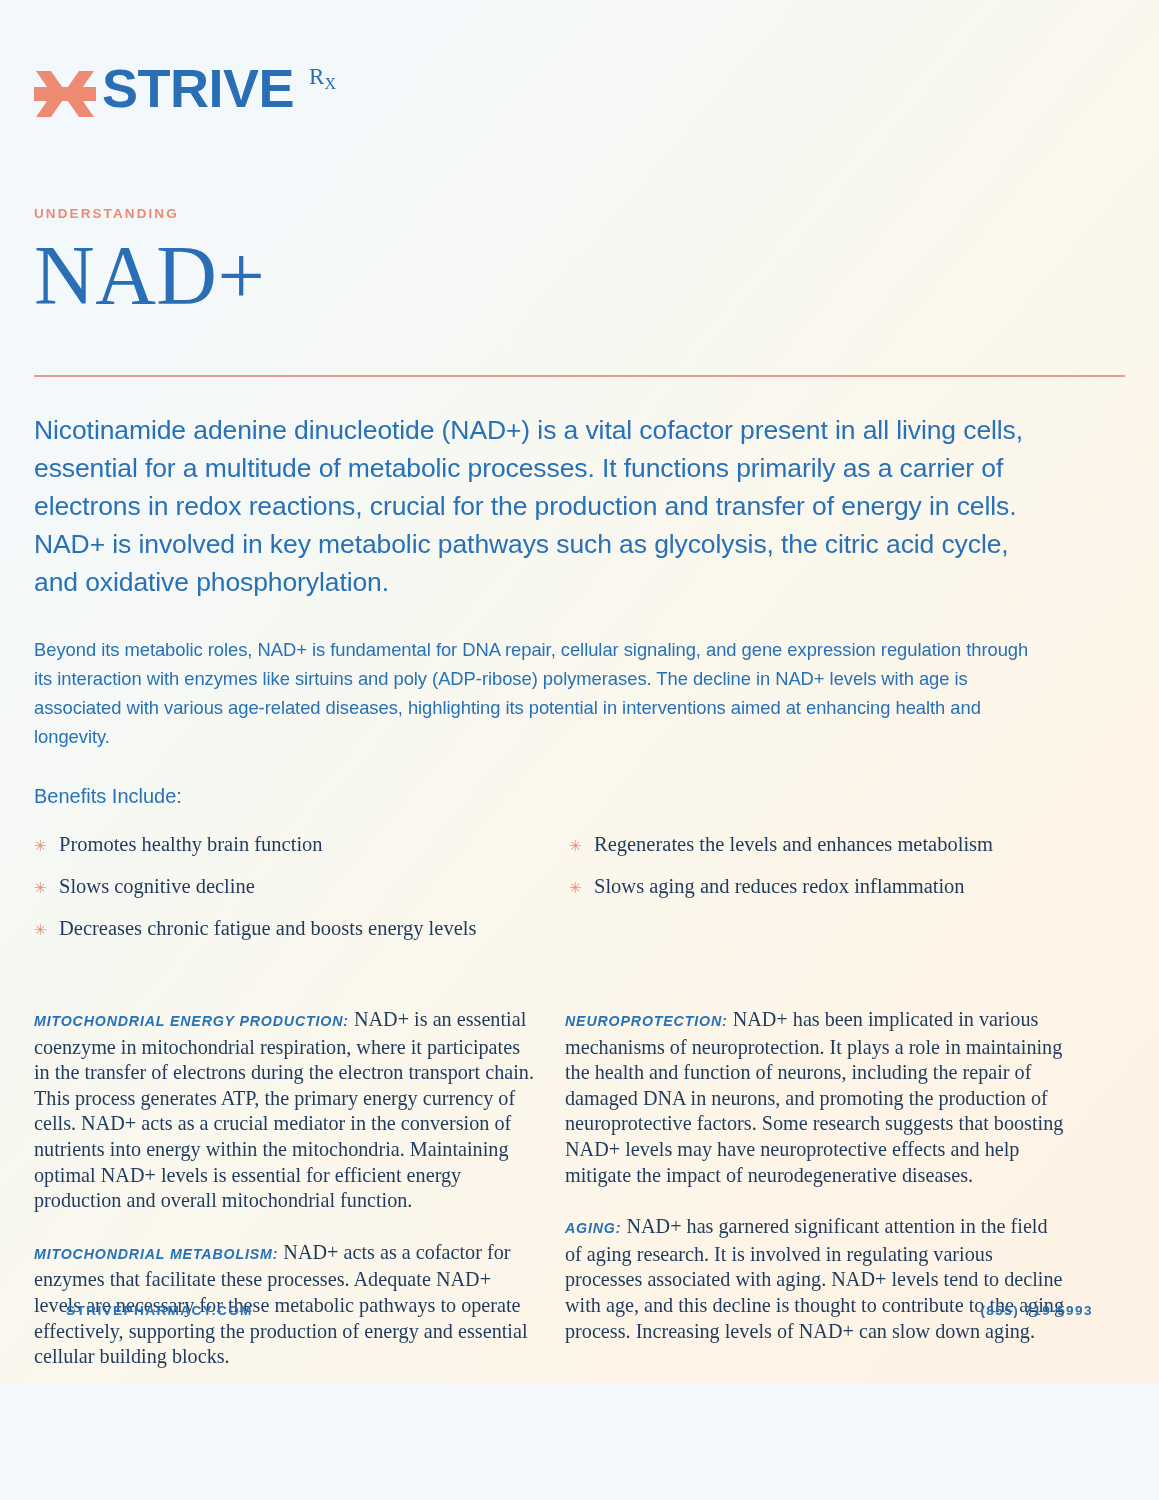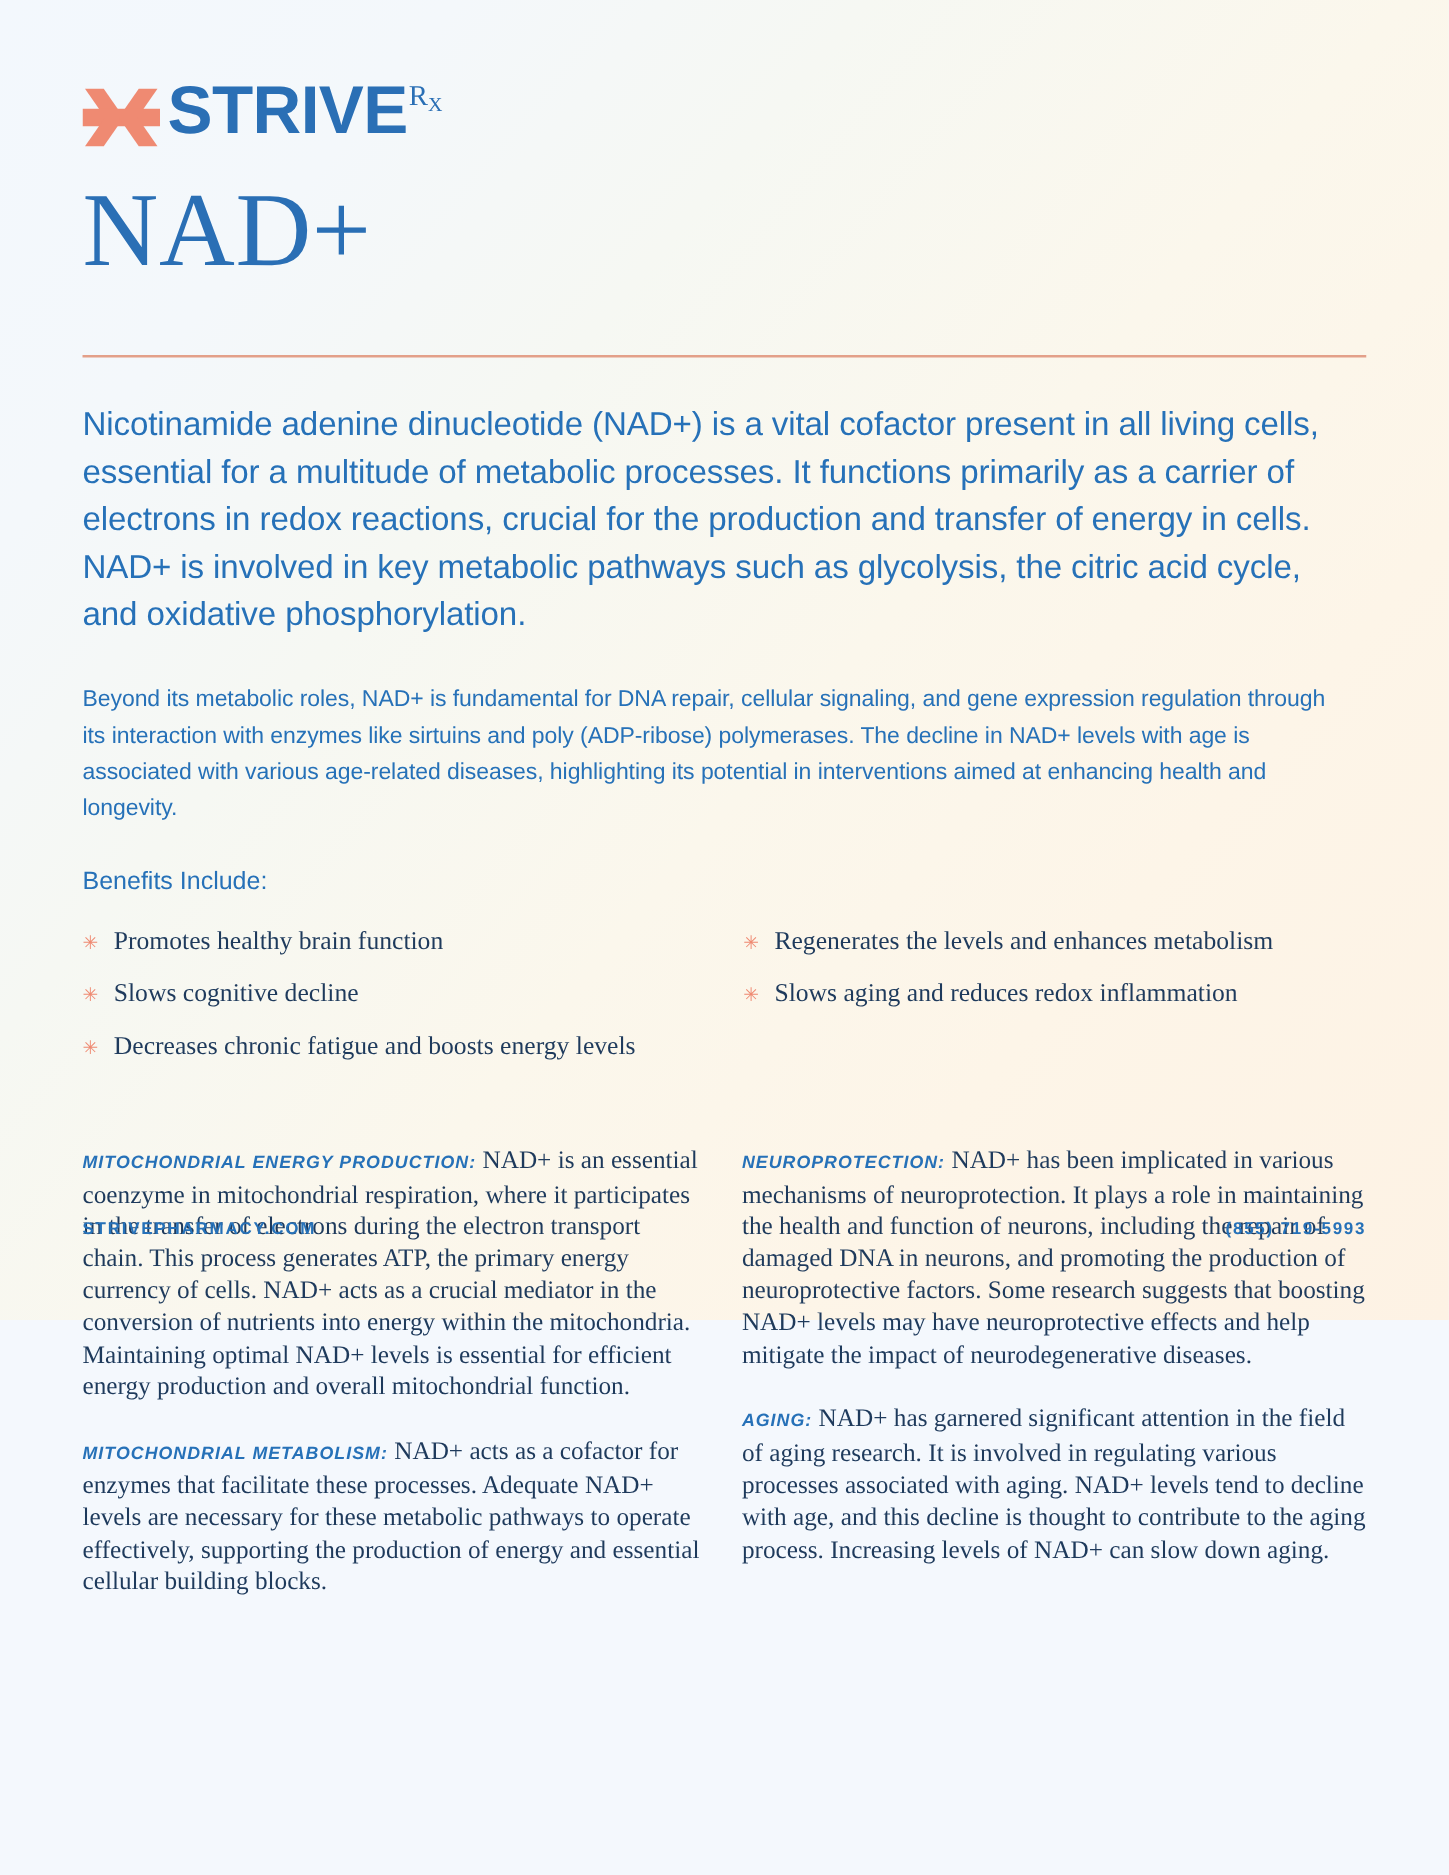--- a/index.html
+++ b/index.html
@@ -10,31 +10,31 @@
     width: 1159px;
     height: 1500px;
     overflow: hidden;
     font-family: "Liberation Sans", sans-serif;
     background: #f4f8fd;
   }
 
   .page {
     position: relative;
     width: 1159px;
-    height: 1056px;
+    height: 1384px;
     box-sizing: border-box;
     background:
       linear-gradient(130deg,
         #f3f8fd 0%,
         #f4f8fb 18%,
         #f6f8f3 34%,
         #fbf7ec 55%,
         #fdf5e8 74%,
         #fdf2e4 100%);
-    padding: 0 66px;
+    padding: 0 34px;
   }
 
   
   .logo-row {
     padding-top: 52px;
     height: 78px;
     display: flex;
     align-items: center;
   }
   .logo {
@@ -54,21 +54,21 @@
     font-weight: 700;
     letter-spacing: -0.5px;
     color: #2a6fb5;
     line-height: 58px;
   }
   .logo-rx {
     font-family: "Liberation Serif", serif;
     font-size: 23px;
     color: #2a6fb5;
     line-height: 1;
-    margin-left: 1px;
+    margin-left: 15px;
     margin-top: 6px;
     display: inline-block;
   }
   .logo-rx .rx-x {
     font-size: 16px;
     vertical-align: -5px;
   }
 
   
   .eyebrow {
@@ -212,20 +212,21 @@
           <polygon points="0,22 0,36 62,36 62,22"></polygon>
           <polygon points="18,29 33,29 17,52 2,52"></polygon>
           <polygon points="44,29 29,29 45,52 60,52"></polygon>
         </g>
       </svg>
       <span class="logo-word">STRIVE</span>
       <span class="logo-rx"><span>R</span><span class="rx-x">X</span></span>
     </div>
   </div>
 
+  <div class="eyebrow">UNDERSTANDING</div>
   <h1 class="page-title">NAD+</h1>
   <div class="rule"></div>
 
   <p class="lead">Nicotinamide adenine dinucleotide (NAD+) is a vital cofactor present in all living cells, essential for a multitude of metabolic processes. It functions primarily as a carrier of electrons in redox reactions, crucial for the production and transfer of energy in cells. NAD+ is involved in key metabolic pathways such as glycolysis, the citric acid cycle, and oxidative phosphorylation.</p>
   <p class="sublead">Beyond its metabolic roles, NAD+ is fundamental for DNA repair, cellular signaling, and gene expression regulation through its interaction with enzymes like sirtuins and poly (ADP-ribose) polymerases. The decline in NAD+ levels with age is associated with various age-related diseases, highlighting its potential in interventions aimed at enhancing health and longevity.</p>
 
   <div class="benefits-title">Benefits Include:</div>
   <div class="benefits-cols">
     <div class="benefits-col">
       <div class="benefit-item">

